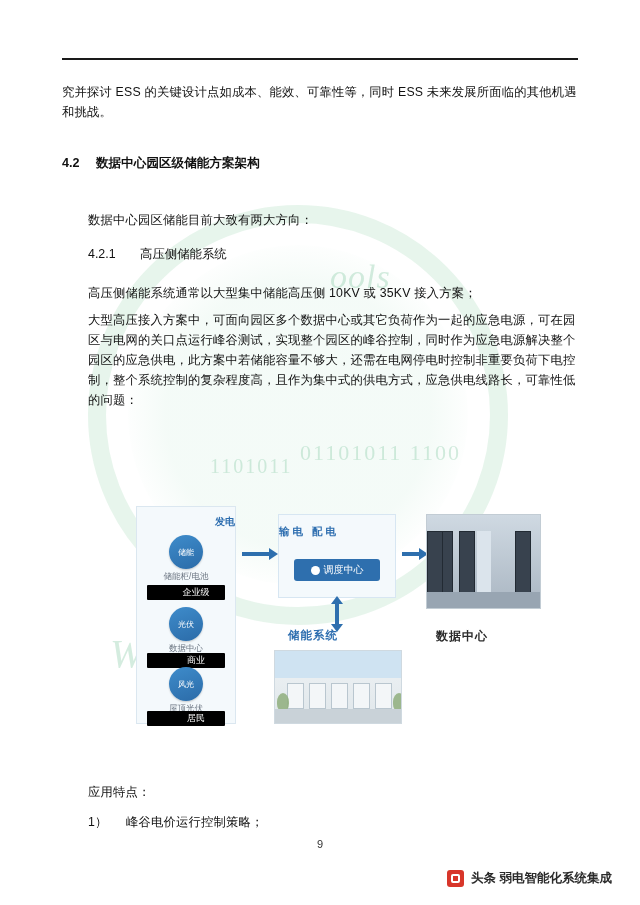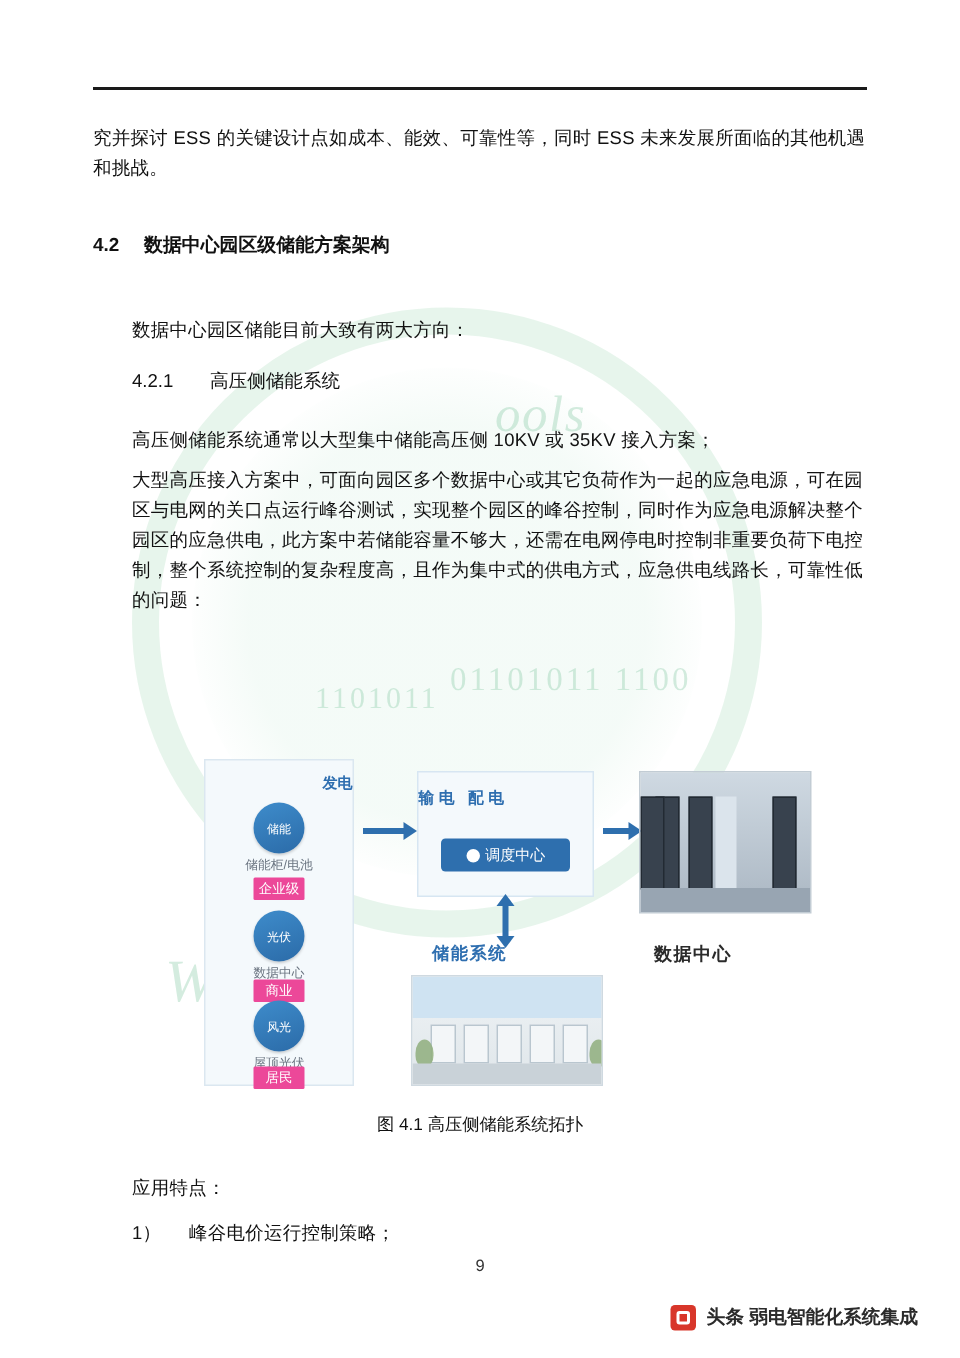--- a/index.html
+++ b/index.html
@@ -208,29 +208,30 @@
     color: #6a7480;
     white-space: nowrap;
   }
   .gen-label.l1 { top: 64px; }
   .gen-label.l2 { top: 136px; }
   .gen-label.l3 { top: 196px; }
   .gen-tag {
     position: absolute;
     left: 50%;
     transform: translateX(-50%);
-    width: 34px;
+    width: 58px;
     height: 15px;
-    background: #ec4899;
+    background: #000000;
     color: #fff;
     font-size: 9px;
     display: flex;
     align-items: center;
     justify-content: center;
     border-radius: 1px;
+    padding-left: 20px;
   }
   .gen-tag.t1 { top: 78px; }
   .gen-tag.t2 { top: 146px; }
   .gen-tag.t3 { top: 204px; }
 
   .grid-panel {
     left: 172px; top: 14px;
     width: 118px; height: 84px;
     background: #f4f9fc;
     border: 1px solid #d7e6f2;
@@ -475,21 +476,20 @@
       <span class="rack"></span>
       <span class="aisle"></span>
       <span class="rack"></span>
       <span class="rack"></span>
       <span class="floor"></span>
     </div>
 
     <div class="dc-caption">数据中心</div>
   </div>
 
-  <div class="fig-caption">图 4.1 高压侧储能系统拓扑</div>
 
   <div class="body-text p5">应用特点：</div>
 
   <div class="body-text p6">
     <span class="item-num">1）</span><span>峰谷电价运行控制策略；</span>
   </div>
 
   <div class="page-number">9</div>
 
   <div class="footer-brand">

